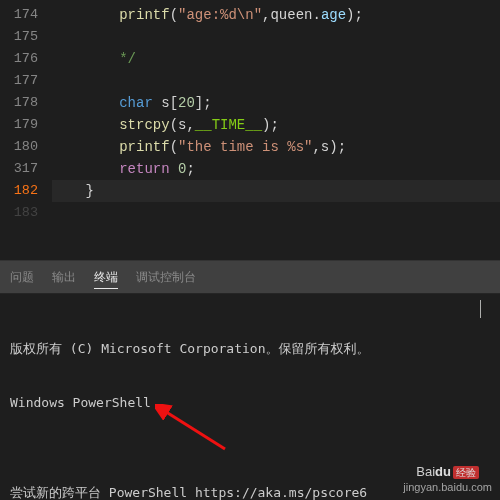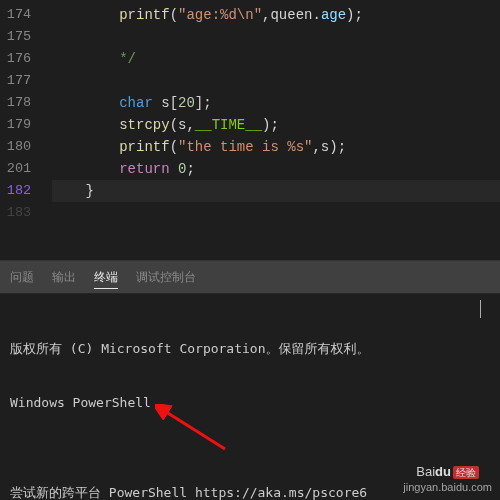--- a/index.html
+++ b/index.html
@@ -13,21 +13,21 @@
   }
   .editor {
     display: flex;
     background: #1e1e1e;
     height: 260px;
     overflow: hidden;
   }
   .gutter {
     width: 52px;
     padding-right: 14px;
-    text-align: center;
+    text-align: right;
     color: #858585;
     background: #1e1e1e;
     line-height: 22px;
     padding-top: 4px;
     user-select: none;
     font-size: 13.5px;
   }
   .code {
     flex: 1;
     padding-top: 4px;
@@ -40,21 +40,21 @@
   .current { background: #282828; }
   .cgreen { color: #6A9955; }
   .ctype { color: #569CD6; }
   .cvar { color: #9CDCFE; }
   .cfunc { color: #DCDCAA; }
   .cstr { color: #CE9178; }
   .cnum { color: #B5CEA8; }
   .cmacro { color: #84cc16; }
   .cpunct { color: #d4d4d4; }
   .ckey { color: #C586C0; }
-  .gut-cur { color: #8b5cf6; }
+  .gut-cur { color: #f97316; }
 
   .panel-tabs {
     display: flex;
     gap: 18px;
     padding: 6px 10px 4px 10px;
     font-family: "Microsoft YaHei", "Segoe UI", sans-serif;
     font-size: 12px;
     color: #8a8a8a;
     border-top: 1px solid #333;
     border-bottom: 1px solid #252525;
@@ -120,21 +120,21 @@
 
 <div class="editor">
   <div class="gutter" id="gutter">
       <div>174</div>
       <div>175</div>
       <div>176</div>
       <div>177</div>
       <div>178</div>
       <div>179</div>
       <div>180</div>
-      <div>201</div>
+      <div>317</div>
       <div class="gut-cur">182</div>
       <div style="opacity: 0.35;">183</div>
     </div>
   <div class="code" id="code"><div class="line-dim">        <span class="cfunc">printf</span><span class="cpunct">(</span><span class="cstr">"age:%d\n"</span><span class="cpunct">,queen.</span><span class="cvar">age</span><span class="cpunct">);</span></div><div class="line-dim"> </div><div class="line-dim">        <span class="cgreen">*/</span></div><div class="line-dim"> </div><div class="line-dim">        <span class="ctype">char</span><span class="cpunct"> s[</span><span class="cnum">20</span><span class="cpunct">];</span></div><div class="line-dim">        <span class="cfunc">strcpy</span><span class="cpunct">(s,</span><span class="cmacro">__TIME__</span><span class="cpunct">);</span></div><div class="line-dim">        <span class="cfunc">printf</span><span class="cpunct">(</span><span class="cstr">"the time is %s"</span><span class="cpunct">,s);</span></div><div class="line-dim">        <span class="ckey">return</span><span class="cpunct"> </span><span class="cnum">0</span><span class="cpunct">;</span></div><div class="current">    <span class="cpunct">}</span></div></div>
 </div>
 
 <div class="panel-tabs" id="panel-tabs">
     <div class="tab">问题</div>
     <div class="tab">输出</div>
     <div class="tab active">终端</div>

